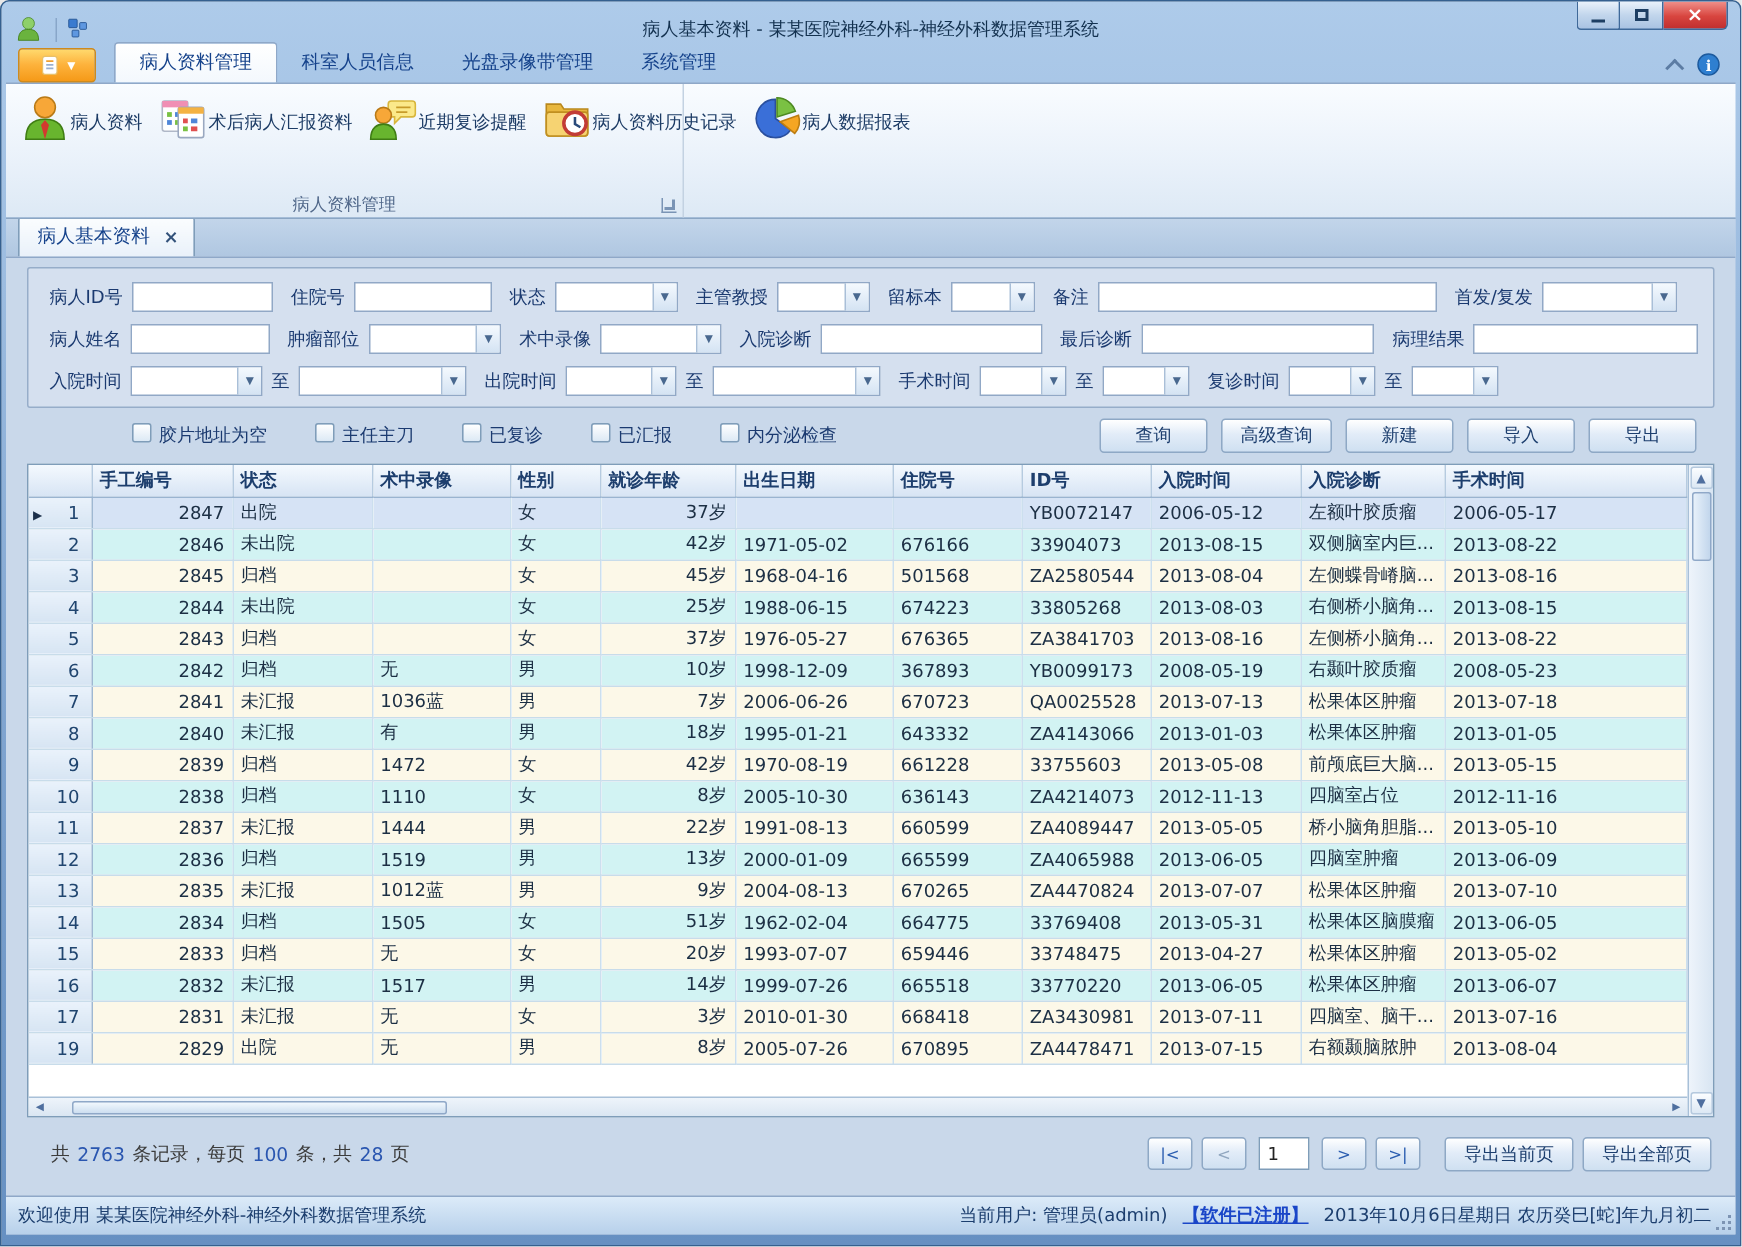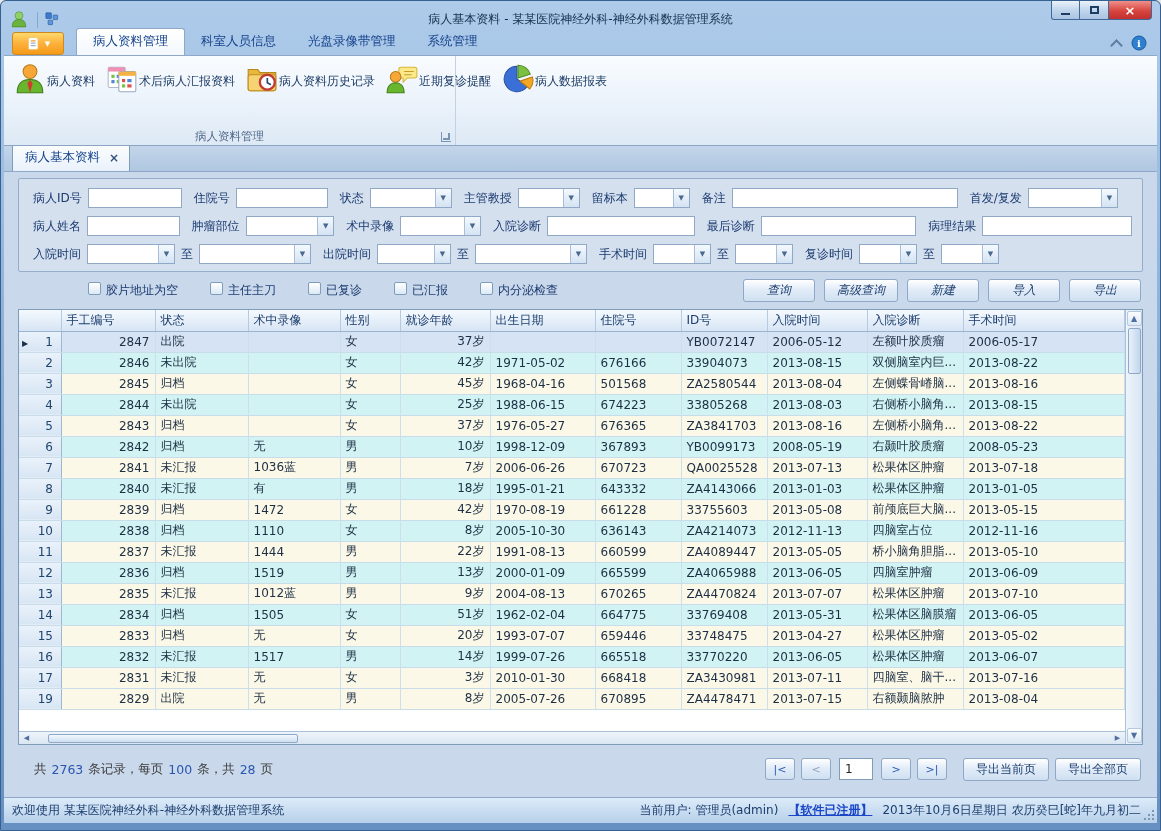--- a/index.html
+++ b/index.html
@@ -64,30 +64,30 @@
   .combo{height:20px;border:1px solid #91a8c6;background:#fff;position:relative;}
   .cbtn{position:absolute;right:0;top:0;bottom:0;width:16px;border-left:1px solid #a9bfd8;
     background:linear-gradient(#f4f9fe,#d4e3f3);display:flex;align-items:center;justify-content:center;
     font-size:7px;color:#49688f;}
   
   .ckrow{display:flex;align-items:center;margin:7px 0 7px 70px;}
   .ck{display:flex;align-items:flex-start;margin-right:32px;}
   .cb{width:13px;height:13px;border:1px solid #7f9db9;background:linear-gradient(#ffffff,#dce9f5);
     border-radius:2px;margin-right:5px;}
   .ck .lbl{margin-right:0;}
-  .actions{margin-left:auto;display:flex;gap:9px;margin-right:2px;font-style:italic;}
+  .actions{margin-left:auto;display:flex;gap:9px;margin-right:12px;}
   .btn{min-width:72px;height:23px;border:1px solid #8ea8c5;border-radius:3px;padding:0 12px;
     background:linear-gradient(#ffffff,#e2ecf8 45%,#cfe0f1);color:#1c3e6e;font-size:12px;
     display:flex;align-items:center;justify-content:center;white-space:nowrap;}
   
   .grid{border:1px solid #7f9db9;background:#fff;display:flex;height:436px;}
   .grid-main{flex:1;display:flex;flex-direction:column;overflow:hidden;}
   table{border-collapse:collapse;table-layout:fixed;width:100%;font-size:12px;}
   th{height:21px;background:linear-gradient(#f4f9fe,#d7e4f4);border-right:1px solid #b6cbe0;
-    border-bottom:1px solid #9ab4d0;color:#1d3e6d;font-weight:normal;text-align:left;padding:0 5px;
+    border-bottom:1px solid #9ab4d0;color:#1d3e6d;font-weight:bold;text-align:left;padding:0 5px;
     white-space:nowrap;overflow:hidden;}
   td{height:21px;padding:0 5px;border-right:1px solid #ccdfee;border-bottom:1px solid #c8dcea;
     color:#1c2f44;white-space:nowrap;overflow:hidden;}
   td.num{text-align:right;}
   tr.cyan td{background:#d2f3f3;}
   tr.cream td{background:#fcf8e8;}
   tr.sel td{background:#d6e3f5;}
   td.rowsel{background:linear-gradient(#eaf2fb,#d7e5f3)!important;border-right:1px solid #9fb8d2;padding:0 3px;}
   .arr{display:inline-block;width:11px;color:#1b2f4a;font-size:8px;}
   .rn{display:inline-block;width:20px;text-align:right;color:#20456f;}
@@ -202,36 +202,36 @@
             <rect x="13" y="9" width="16" height="4" fill="#f4b243"></rect>
             <rect x="16" y="16" width="3" height="3" fill="#e05050"></rect>
               <rect x="21" y="16" width="4" height="3" fill="#4f86d8"></rect>
             <rect x="16" y="21" width="3" height="3" fill="#7ac143"></rect>
               <rect x="21" y="21" width="4" height="3" fill="#e05050"></rect>
           </svg>
           <span class="cap">术后病人汇报资料</span>
         </div>
         <div class="rbtn">
           <svg viewBox="0 0 32 32">
-            <path d="M3 7 h9 l2 3 h15 v15 a2 2 0 0 1 -2 2 h-22 a2 2 0 0 1 -2 -2 z" fill="#e8b73e" stroke="#b9881d"></path>
-            <rect x="3" y="12" width="26" height="15" rx="2" fill="#f6d372" stroke="#c08f1f"></rect>
-            <circle cx="21" cy="19" r="7" fill="#fff" stroke="#c23c36" stroke-width="2.2"></circle>
-            <path d="M21 15 v4.5 l3.4 2" stroke="#2a4a7a" stroke-width="1.6" fill="none"></path>
-          </svg>
-          <span class="cap">病人资料历史记录</span>
-        </div>
-        <div class="rbtn">
-          <svg viewBox="0 0 32 32">
             <path d="M15 5 h13 a2 2 0 0 1 2 2 v6 a2 2 0 0 1 -2 2 h-7 l-4 4 v-4 h-2 a2 2 0 0 1 -2 -2 v-6 a2 2 0 0 1 2 -2 z" fill="#fbe98a" stroke="#d8b63c"></path>
             <line x1="18" y1="9" x2="27" y2="9" stroke="#c79b2a"></line>
             <line x1="18" y1="12" x2="25" y2="12" stroke="#c79b2a"></line>
             <circle cx="10" cy="14" r="5" fill="#f7a738" stroke="#b97a17"></circle>
             <path d="M2 29 C2 21.5 6.5 19.5 10 19.5 C13.5 19.5 18 21.5 18 29 Z" fill="#68b52e" stroke="#3f7d14"></path>
           </svg>
           <span class="cap">近期复诊提醒</span>
+        </div>
+        <div class="rbtn">
+          <svg viewBox="0 0 32 32">
+            <path d="M3 7 h9 l2 3 h15 v15 a2 2 0 0 1 -2 2 h-22 a2 2 0 0 1 -2 -2 z" fill="#e8b73e" stroke="#b9881d"></path>
+            <rect x="3" y="12" width="26" height="15" rx="2" fill="#f6d372" stroke="#c08f1f"></rect>
+            <circle cx="21" cy="19" r="7" fill="#fff" stroke="#c23c36" stroke-width="2.2"></circle>
+            <path d="M21 15 v4.5 l3.4 2" stroke="#2a4a7a" stroke-width="1.6" fill="none"></path>
+          </svg>
+          <span class="cap">病人资料历史记录</span>
         </div>
         <div class="rbtn">
           <svg viewBox="0 0 32 32">
             <path d="M15 16 V4 A12 12 0 1 0 24.7 23.1 Z" fill="#3a6fd8" stroke="#2a4f9e"></path>
             <path d="M15 15 V3 A12 12 0 0 1 26.5 11.5 Z" fill="#7ac143" stroke="#4e8a22" transform="translate(1,0)"></path>
             <path d="M16.5 17 L28 13 A12 12 0 0 1 25.6 24.4 Z" fill="#f5a623" stroke="#bd7d12" transform="translate(1.5,1)"></path>
           </svg>
           <span class="cap">病人数据报表</span>
         </div>
       </div>

